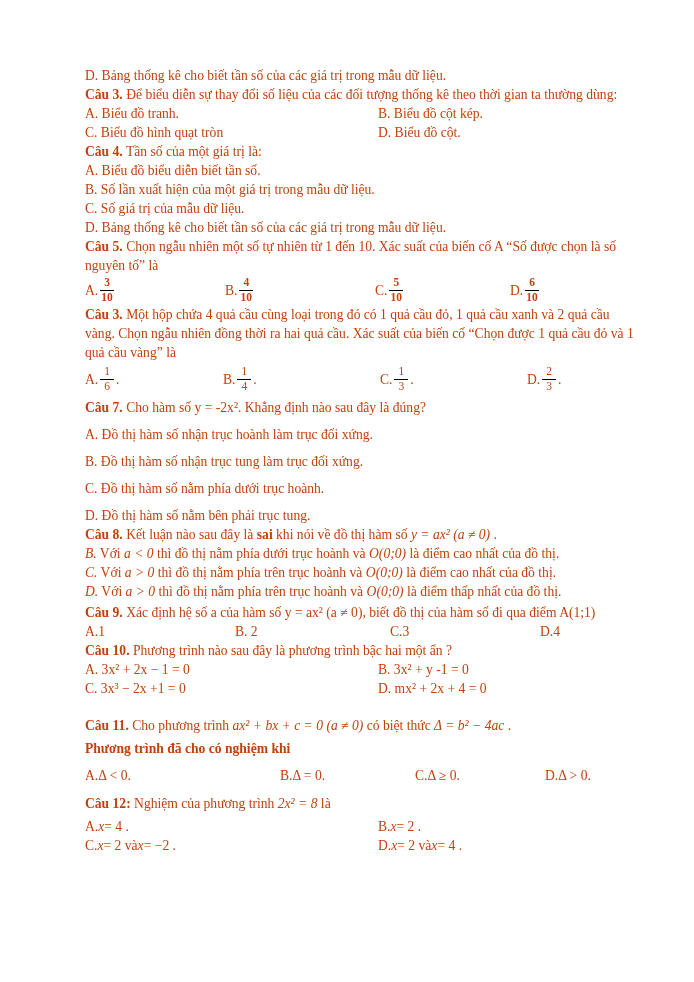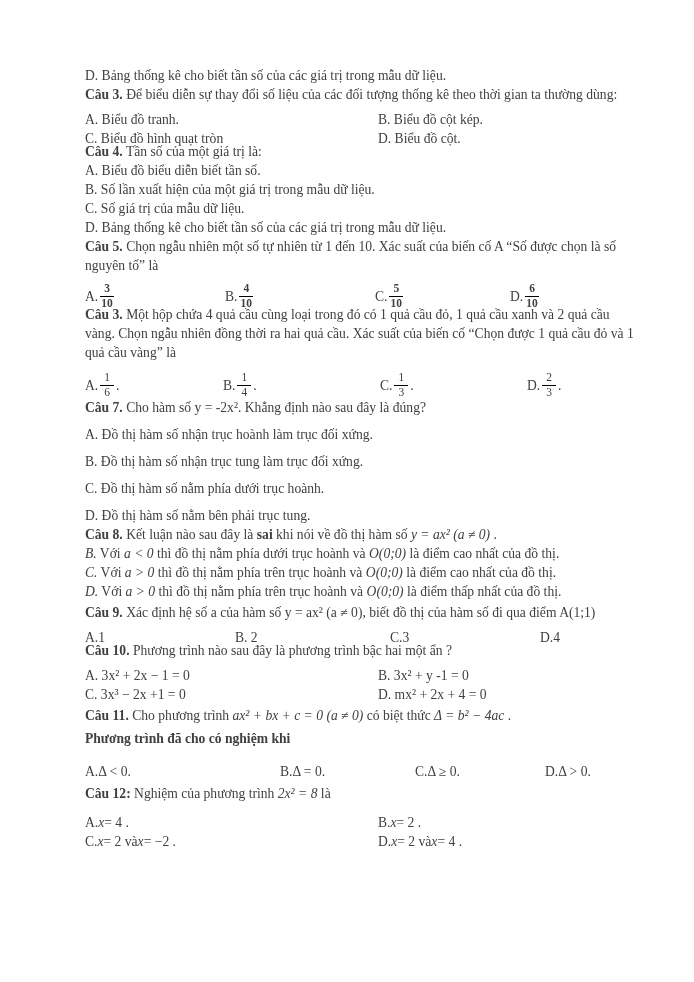--- a/index.html
+++ b/index.html
@@ -1,24 +1,24 @@
 <!DOCTYPE html>
 <html><head>
 <meta charset="utf-8">
 <style>
   html,body{margin:0;padding:0;}
   body{width:694px;height:982px;background:#ffffff;}
   .page{position:relative;width:694px;height:982px;background:#ffffff;overflow:hidden;
-        font-family:"Liberation Serif","DejaVu Serif",serif;color:#404040;}
+        font-family:"Liberation Serif","DejaVu Serif",serif;color:#c2410c;}
   .content{position:absolute;left:85px;top:66px;width:557px;font-size:13.6px;line-height:19px;}
   .line{min-height:19px;}
   .b{font-weight:bold;}
   .i{font-style:italic;}
   .cols{position:relative;}
-  .col{position:absolute;top:6px;height:100%;white-space:nowrap;display:inline-flex;align-items:center;}
+  .col{position:absolute;top:0;height:100%;white-space:nowrap;display:inline-flex;align-items:center;}
   .frac{display:inline-flex;flex-direction:column;align-items:center;line-height:1;
         font-size:11.5px;margin:0 2px;vertical-align:middle;}
   .frac.b{font-weight:bold;}
   .frac .num{padding:0 4px 1px;border-bottom:1px solid #000;}
   .frac .den{padding-top:1px;}
 </style>
 </head>
 <body>
 
 <div class="page">
@@ -146,21 +146,21 @@
         </span>
       </div>
       <div class="cols" style="height: 19px;">
         <span class="col" style="left: 0px;">
           <span>C. 3x³ − 2x +1 = 0</span>
         </span>
         <span class="col" style="left: 293px;">
           <span>D. mx² + 2x + 4 = 0</span>
         </span>
       </div>
-      <div class="line" style="margin-top: 8px;"><span class="b">Câu 11.</span><span> Cho phương trình </span><span class="i">ax² + bx + c = 0  (a ≠ 0)</span><span> có biệt thức </span><span class="i">Δ = b² − 4ac</span><span> .</span></div>
+      <div class="line" style="margin-top: 18px;"><span class="b">Câu 11.</span><span> Cho phương trình </span><span class="i">ax² + bx + c = 0  (a ≠ 0)</span><span> có biệt thức </span><span class="i">Δ = b² − 4ac</span><span> .</span></div>
       <div class="line" style="margin-top: 4px; font-weight: bold;"><span>Phương trình đã cho có nghiệm khi</span></div>
       <div class="cols" style="margin-top: 8px; height: 19px;">
         <span class="col" style="left: 0px;">
           <span>A. </span>
           <span>Δ &lt; 0</span>
           <span> .</span>
         </span>
         <span class="col" style="left: 195px;">
           <span>B. </span>
           <span>Δ = 0</span>

